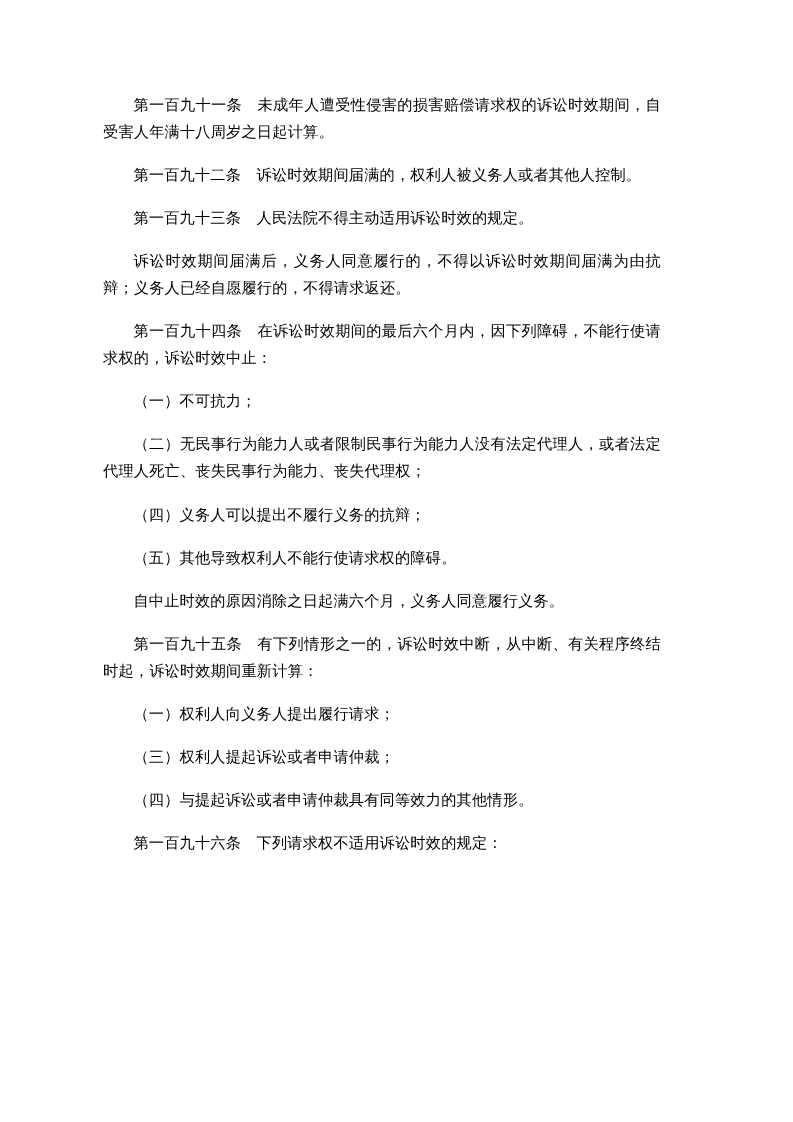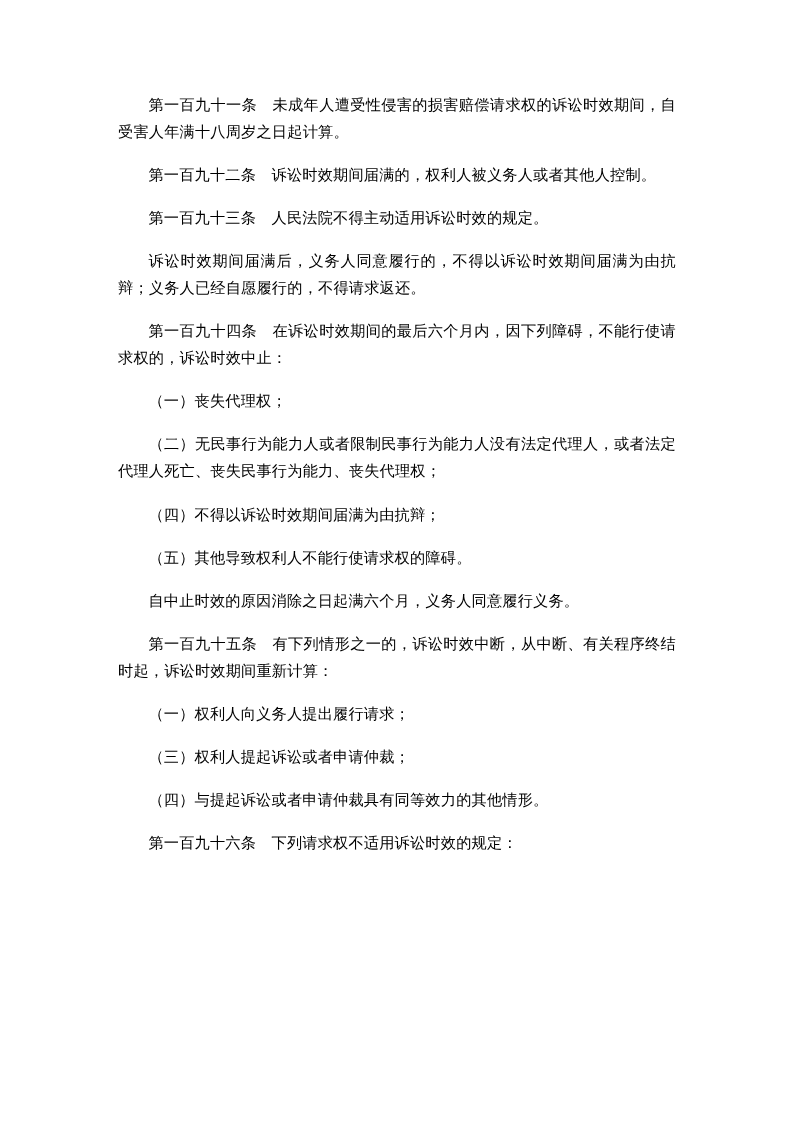--- a/index.html
+++ b/index.html
@@ -16,21 +16,21 @@
   .page {
     position: relative;
     width: 793px;
     height: 1122px;
     box-sizing: border-box;
     background: #ffffff;
     overflow: hidden;
   }
   .content {
     position: absolute;
-    left: 118px;
+    left: 103px;
     top: 92px;
     width: 558px;
   }
   .para {
     margin: 0 0 16px 0;
     font-size: 15.2px;
     line-height: 1.78;
     text-align: justify;
     text-justify: inter-ideograph;
     letter-spacing: 0.2px;
@@ -44,23 +44,23 @@
 </head>
 <body>
 
 <div class="page">
   <div class="content">
     <p class="para">第一百九十一条　未成年人遭受性侵害的损害赔偿请求权的诉讼时效期间，自受害人年满十八周岁之日起计算。</p>
     <p class="para">第一百九十二条　诉讼时效期间届满的，权利人被义务人或者其他人控制。</p>
     <p class="para">第一百九十三条　人民法院不得主动适用诉讼时效的规定。</p>
     <p class="para">诉讼时效期间届满后，义务人同意履行的，不得以诉讼时效期间届满为由抗辩；义务人已经自愿履行的，不得请求返还。</p>
     <p class="para">第一百九十四条　在诉讼时效期间的最后六个月内，因下列障碍，不能行使请求权的，诉讼时效中止：</p>
-    <p class="para">（一）丧失代理权；</p>
+    <p class="para">（一）不可抗力；</p>
     <p class="para">（二）无民事行为能力人或者限制民事行为能力人没有法定代理人，或者法定代理人死亡、丧失民事行为能力、丧失代理权；</p>
-    <p class="para">（四）不得以诉讼时效期间届满为由抗辩；</p>
+    <p class="para">（四）义务人可以提出不履行义务的抗辩；</p>
     <p class="para">（五）其他导致权利人不能行使请求权的障碍。</p>
     <p class="para">自中止时效的原因消除之日起满六个月，义务人同意履行义务。</p>
     <p class="para">第一百九十五条　有下列情形之一的，诉讼时效中断，从中断、有关程序终结时起，诉讼时效期间重新计算：</p>
     <p class="para">（一）权利人向义务人提出履行请求；</p>
     <p class="para">（三）权利人提起诉讼或者申请仲裁；</p>
     <p class="para">（四）与提起诉讼或者申请仲裁具有同等效力的其他情形。</p>
     <p class="para">第一百九十六条　下列请求权不适用诉讼时效的规定：</p>
   </div>
 </div>
 

